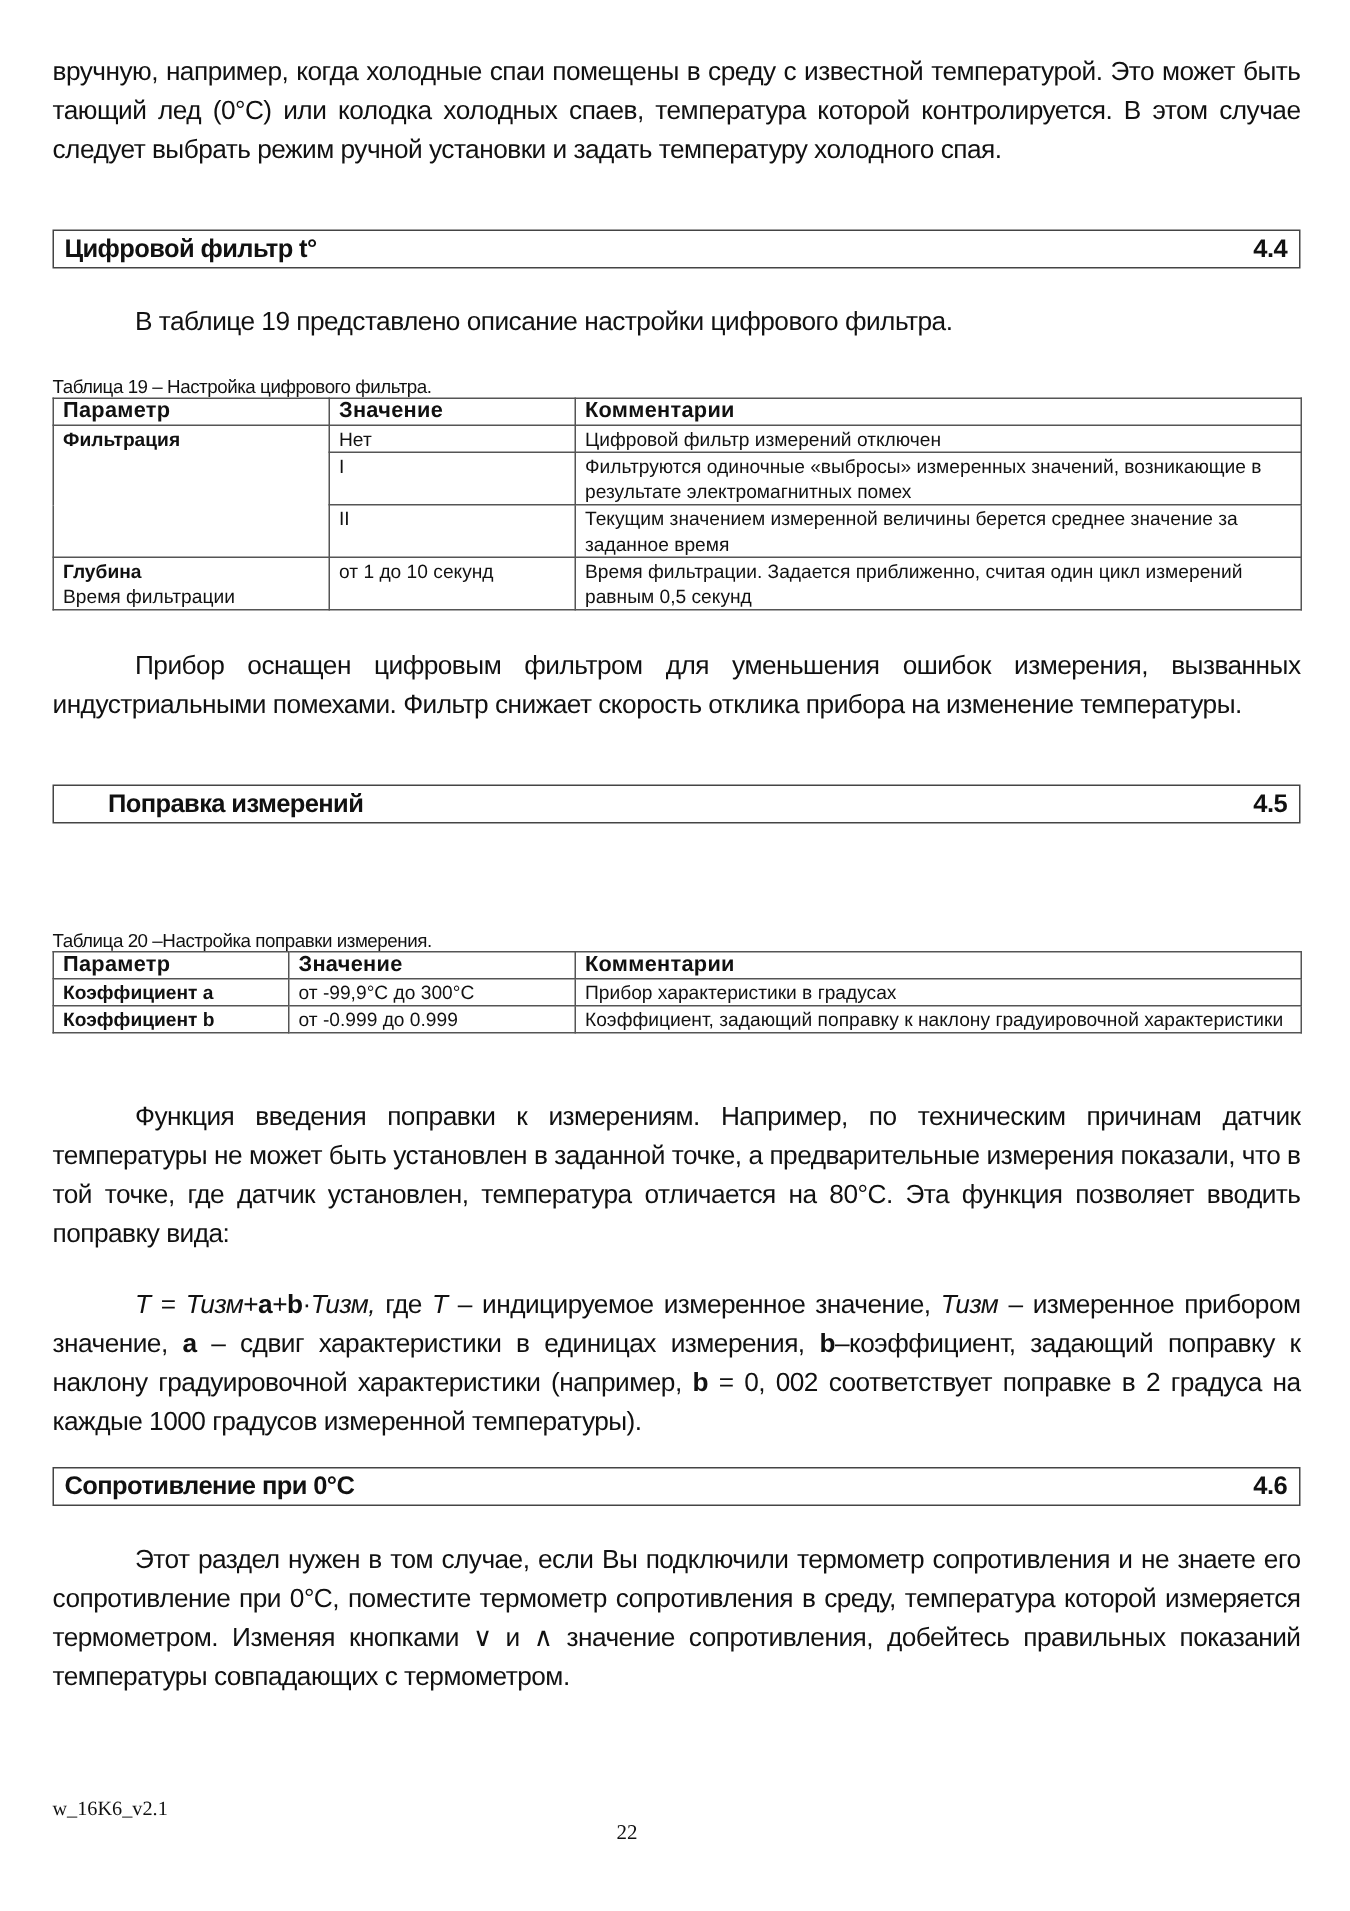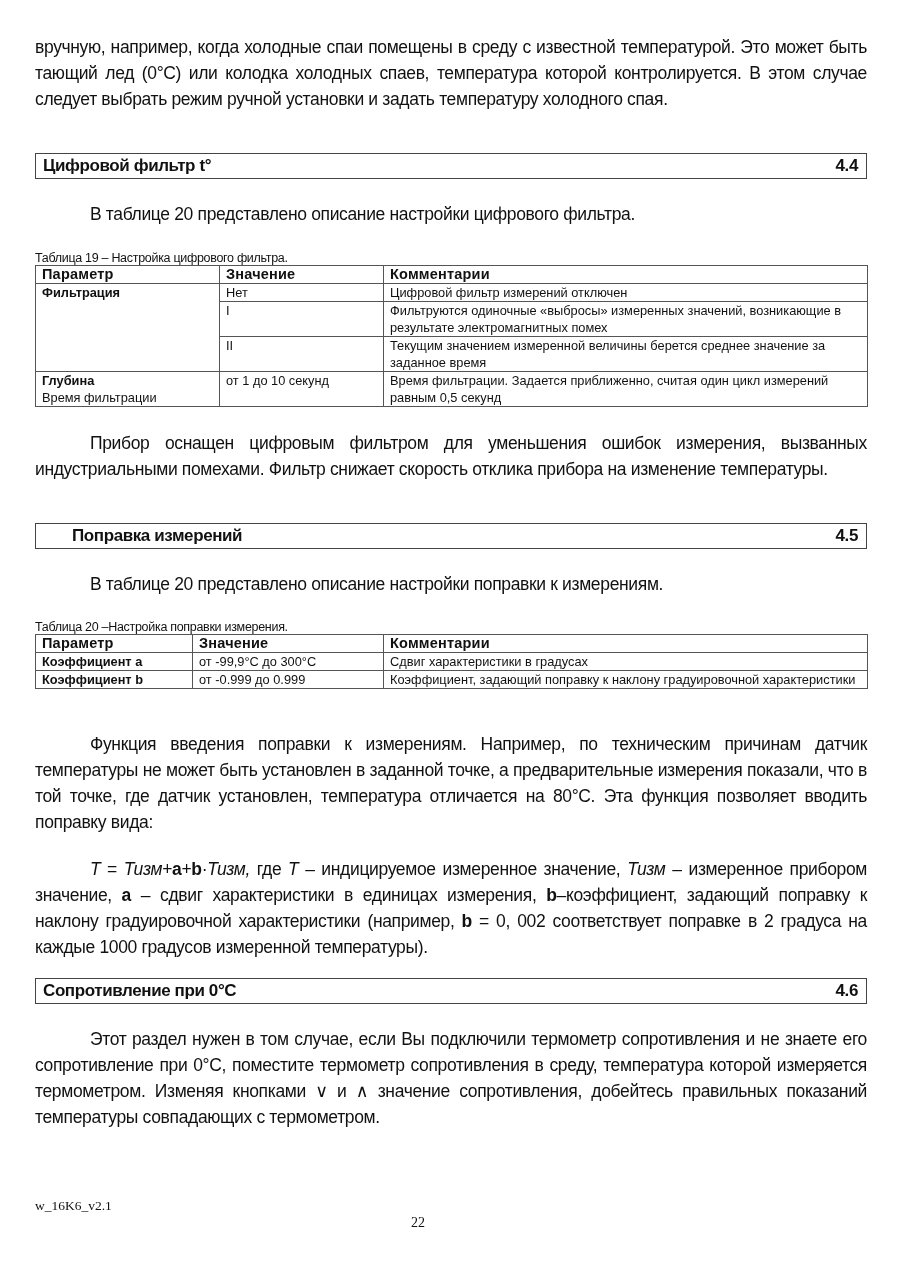--- a/index.html
+++ b/index.html
@@ -47,21 +47,21 @@
 
 <div class="page">
 
   <p class="para" style="top:34px;">вручную, например, когда холодные спаи помещены в среду с известной температурой. Это может быть тающий лед (0°С) или колодка холодных спаев, температура которой контролируется. В этом случае следует выбрать режим ручной установки и задать температуру холодного спая.</p>
 
   <div class="sec" style="top:153px;">
     <span>Цифровой фильтр t°</span>
     <span>4.4</span>
   </div>
 
-  <p class="para indent" style="top:201px;">В таблице 20 представлено описание настройки цифрового фильтра.</p>
+  <p class="para indent" style="top:201px;">В таблице 19 представлено описание настройки цифрового фильтра.</p>
 
   <div class="caption" style="top:251px;">Таблица 19 – Настройка цифрового фильтра.</div>
 
   <table class="t" style="top:265px;">
     <colgroup>
         <col style="width:184px">
         <col style="width:164px">
         <col>
       </colgroup>
     <tbody>
@@ -94,40 +94,39 @@
   </tbody>
     </table>
 
   <p class="para indent" style="top:430px;">Прибор оснащен цифровым фильтром для уменьшения ошибок измерения, вызванных индустриальными помехами. Фильтр снижает скорость отклика прибора на изменение температуры.</p>
 
   <div class="sec" style="top:523px;padding-left:36px;">
     <span>Поправка измерений</span>
     <span>4.5</span>
   </div>
 
-  <p class="para indent" style="top:571px;">В таблице 20 представлено описание настройки поправки к измерениям.</p>
 
   <div class="caption" style="top:620px;">Таблица 20 –Настройка поправки измерения.</div>
 
   <table class="t" style="top:634px;">
     <colgroup>
         <col style="width:157px">
         <col style="width:191px">
         <col>
       </colgroup>
     <tbody>
         <tr>
       <th>Параметр</th>
       <th>Значение</th>
       <th>Комментарии</th>
     </tr>
     <tr>
       <td class="b">Коэффициент a</td>
       <td>от -99,9°С до 300°С</td>
-      <td>Сдвиг характеристики в градусах</td>
+      <td>Прибор характеристики в градусах</td>
     </tr>
     <tr>
       <td class="b">Коэффициент b</td>
       <td>от -0.999 до 0.999</td>
       <td>Коэффициент, задающий поправку к наклону градуировочной характеристики</td>
     </tr>
   </tbody>
     </table>
 
   <p class="para indent" style="top:731px;">Функция введения поправки к измерениям. Например, по техническим причинам датчик температуры не может быть установлен в заданной точке, а предварительные измерения показали, что в той точке, где датчик установлен, температура отличается на 80°С. Эта функция позволяет вводить поправку вида:</p>

